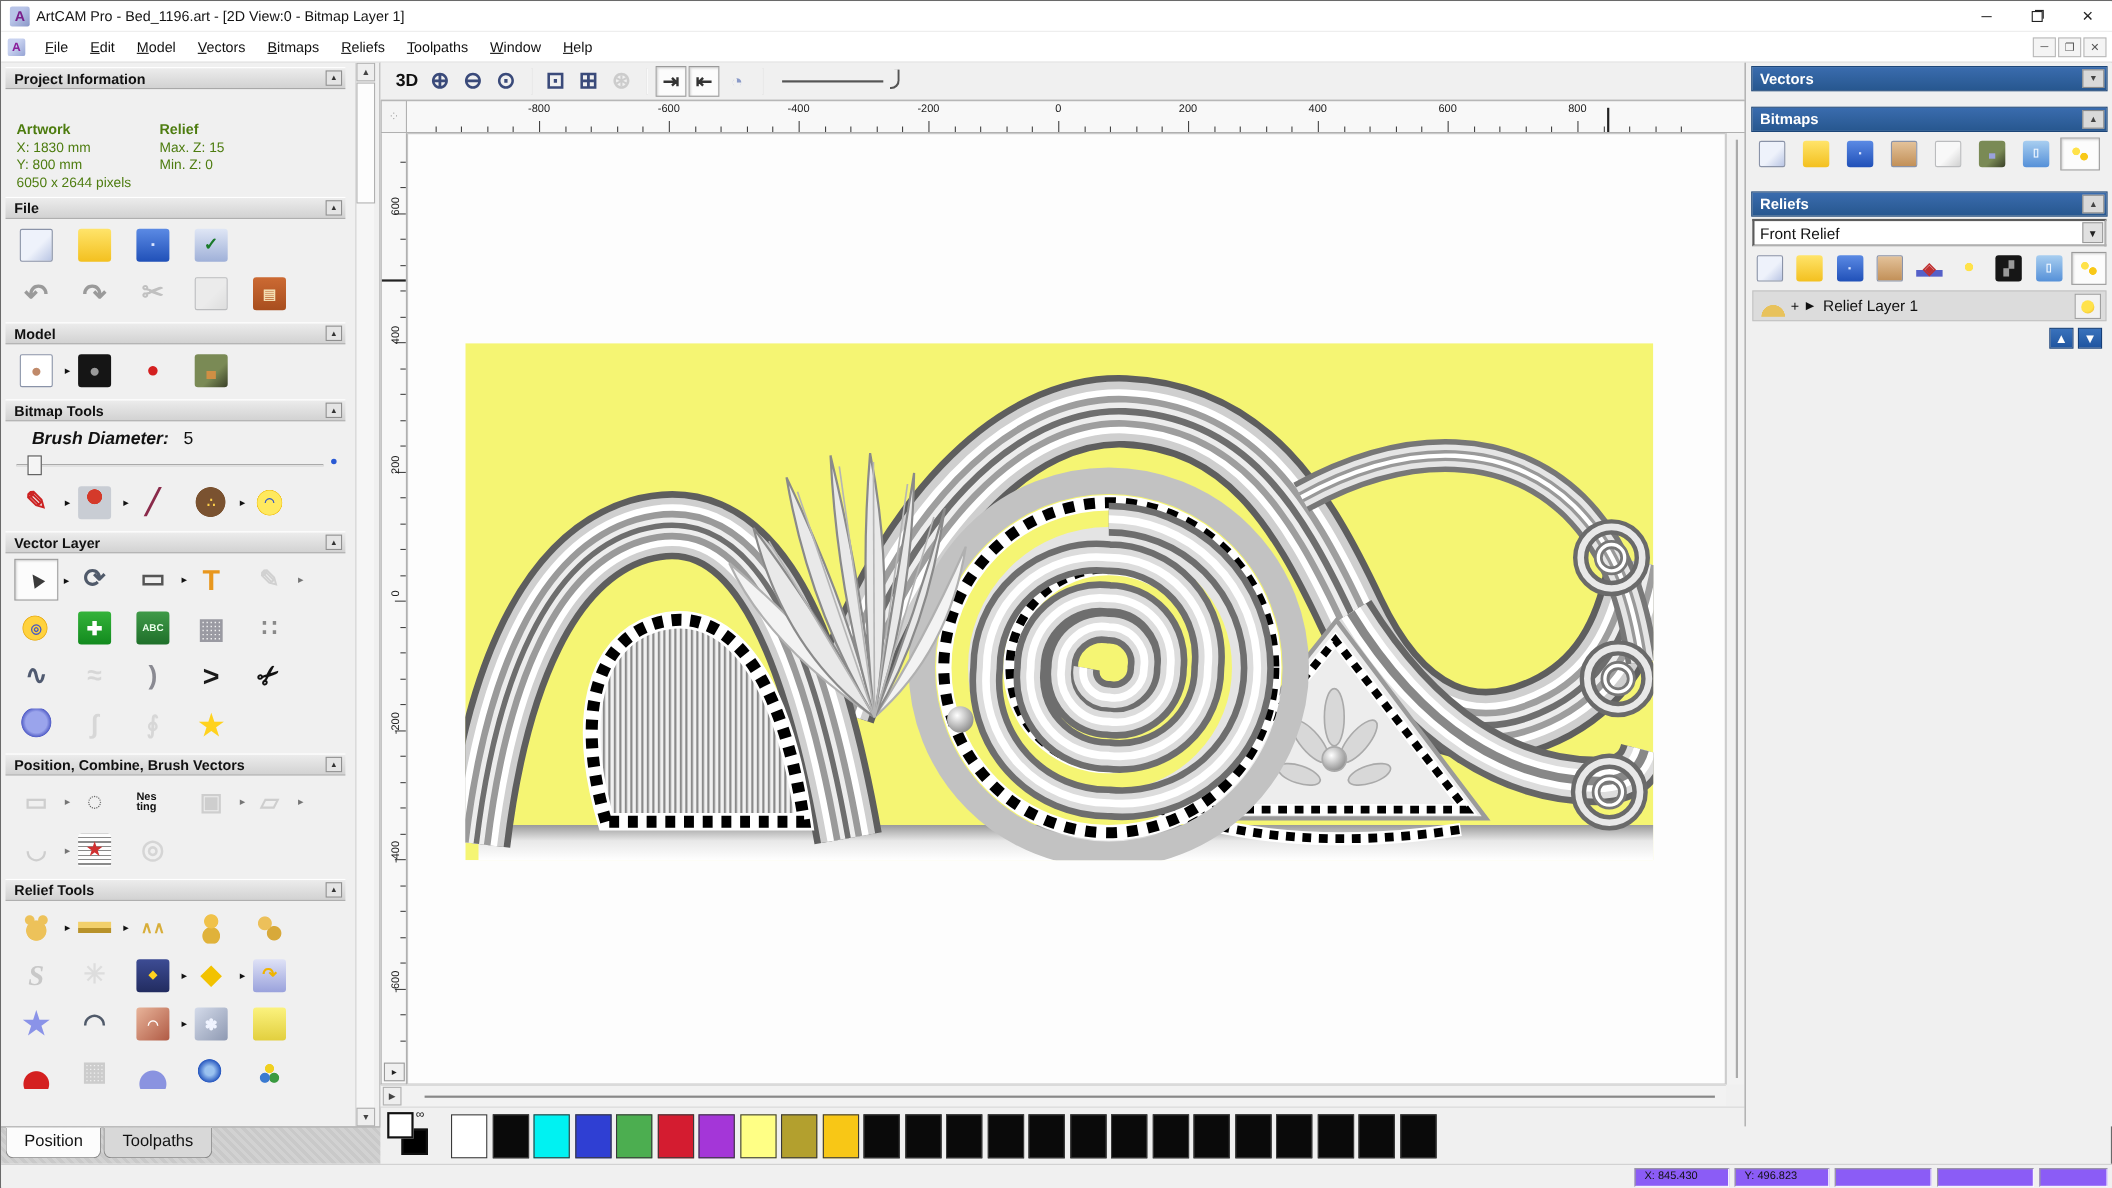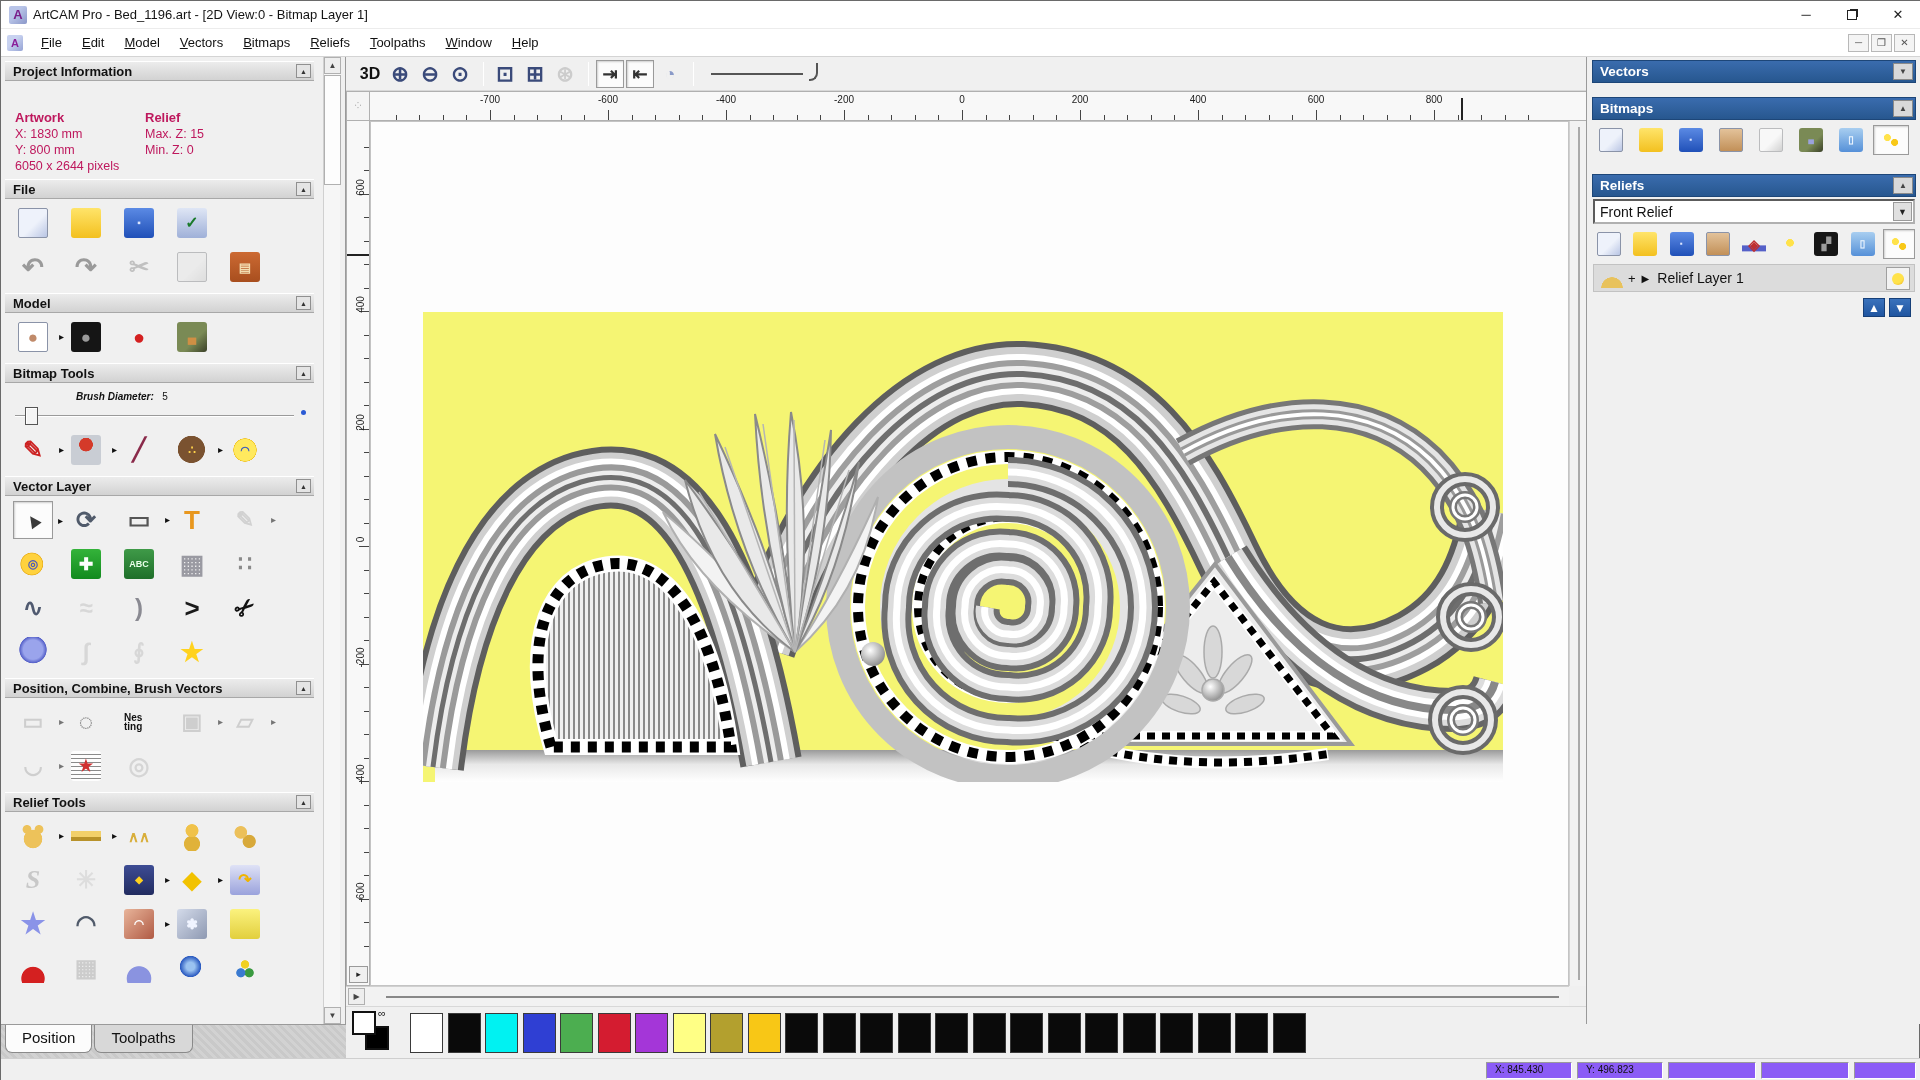--- a/index.html
+++ b/index.html
@@ -30,32 +30,32 @@
 
   
   #leftpanel { position:absolute; left:0; top:56px; width:345px; height:967px; background:#f0f0f0;
     border-right:1px solid #9a9a9a; overflow:hidden; }
   #leftpanel-content { position:absolute; left:0; top:0; width:317px; height:100%; overflow:hidden; }
   .sect-header { height:20px; margin:4px 4px 2px 4px; background:linear-gradient(180deg,#ececec,#d2d2d2);
     border-top:1px solid #fff; border-bottom:1px solid #a8a8a8; font-weight:bold; font-size:13px;
     padding:2px 0 0 8px; position:relative; color:#111; }
   .roll-btn { position:absolute; right:3px; top:2px; width:15px; height:14px; background:#e4e4e4;
     border:1px solid #909090; font-size:7px; color:#333; text-align:center; line-height:13px; }
-  #proj-info { display:grid; grid-template-columns:130px 1fr; padding:4px 0 2px 14px; font-size:12.5px; color:#be185d; row-gap:2px;margin-top:25px; }
+  #proj-info { display:grid; grid-template-columns:130px 1fr; padding:4px 0 2px 14px; font-size:12.5px; color:#4d7c0f; row-gap:2px;margin-top:25px; }
   #proj-info .hd { font-weight:bold; font-size:13px; }
   .tool-row { display:flex; align-items:center; padding:3px 0 3px 12px; }
   .tool { width:40px; height:38px; display:flex; align-items:center; justify-content:center; position:relative; margin-right:13px; }
   .tool .ic { width:30px; height:30px; display:flex; align-items:center; justify-content:center; border-radius:3px; }
   .tool .gl { font-weight:bold; line-height:1; white-space:pre-wrap; }
   .tool.sel { background:#fcfcfc; border:1px solid #9a9a9a; box-shadow:inset 1px 1px 2px #cfcfcf; }
   .tool.dis { opacity:.55; filter:grayscale(.8); }
   .tool .fly { position:absolute; right:-11px; top:13px; font-size:10px; color:#111; }
   .tool.pg .ic { border:1px solid #8a93a8; border-radius:2px; }
   .tool.wrapg .gl { width:32px; text-align:left; line-height:9px; letter-spacing:0; }
-  #brush-row { padding:6px 0 0 28px; font-size:10px; font-style:italic; font-weight:bold; color:#111;margin-left:47px; }
+  #brush-row { padding:6px 0 0 28px; font-size:16px; font-style:italic; font-weight:bold; color:#111; }
   #brush-slider { position:relative; height:20px; margin:4px 14px 2px 14px; }
   #brush-slider .track { position:absolute; left:0; right:10px; top:9px; height:2px; background:#9a9a9a; border-bottom:1px solid #fff; }
   #brush-slider .thumb { position:absolute; left:10px; top:1px; width:13px; height:18px; background:#f4f4f4;
     border:1px solid #555; box-shadow:inset 1px 1px 0 #fff; }
   #brush-slider .dot { position:absolute; right:-2px; top:4px; width:5px; height:5px; border-radius:50%; background:#2a5ad4; }
 
   
   #left-scroll { position:absolute; right:5px; top:0; width:17px; height:100%; background:#f6f6f6; border-left:1px solid #d0d0d0; }
   .sbtn { width:17px; height:17px; background:#eeeeee; border:1px solid #b0b0b0; color:#444; font-size:8px;
     text-align:center; line-height:15px; }
@@ -664,21 +664,21 @@
 
     <div id="ruler-corner">⁘</div>
     <div id="hruler">
       <span id="hruler-units">millimetres</span>
       <span id="units-btn">▴<br>▾</span>
     <span class="htick" style="left: 25.6px; height: 5px;"></span>
         <span class="htick" style="left: 49.2px; height: 5px;"></span>
         <span class="htick" style="left: 72.8px; height: 5px;"></span>
         <span class="htick" style="left: 96.4px; height: 5px;"></span>
         <span class="htick" style="left: 120px; height: 10px;"></span>
-        <span class="hlabel" style="left: 120px;">-700</span>
+        <span class="hlabel" style="left: 120px;">-800</span>
         <span class="htick" style="left: 143.6px; height: 5px;"></span>
         <span class="htick" style="left: 167.2px; height: 5px;"></span>
         <span class="htick" style="left: 190.8px; height: 5px;"></span>
         <span class="htick" style="left: 214.4px; height: 5px;"></span>
         <span class="htick" style="left: 238px; height: 10px;"></span>
         <span class="hlabel" style="left: 238px;">-600</span>
         <span class="htick" style="left: 261.6px; height: 5px;"></span>
         <span class="htick" style="left: 285.2px; height: 5px;"></span>
         <span class="htick" style="left: 308.8px; height: 5px;"></span>
         <span class="htick" style="left: 332.4px; height: 5px;"></span>

